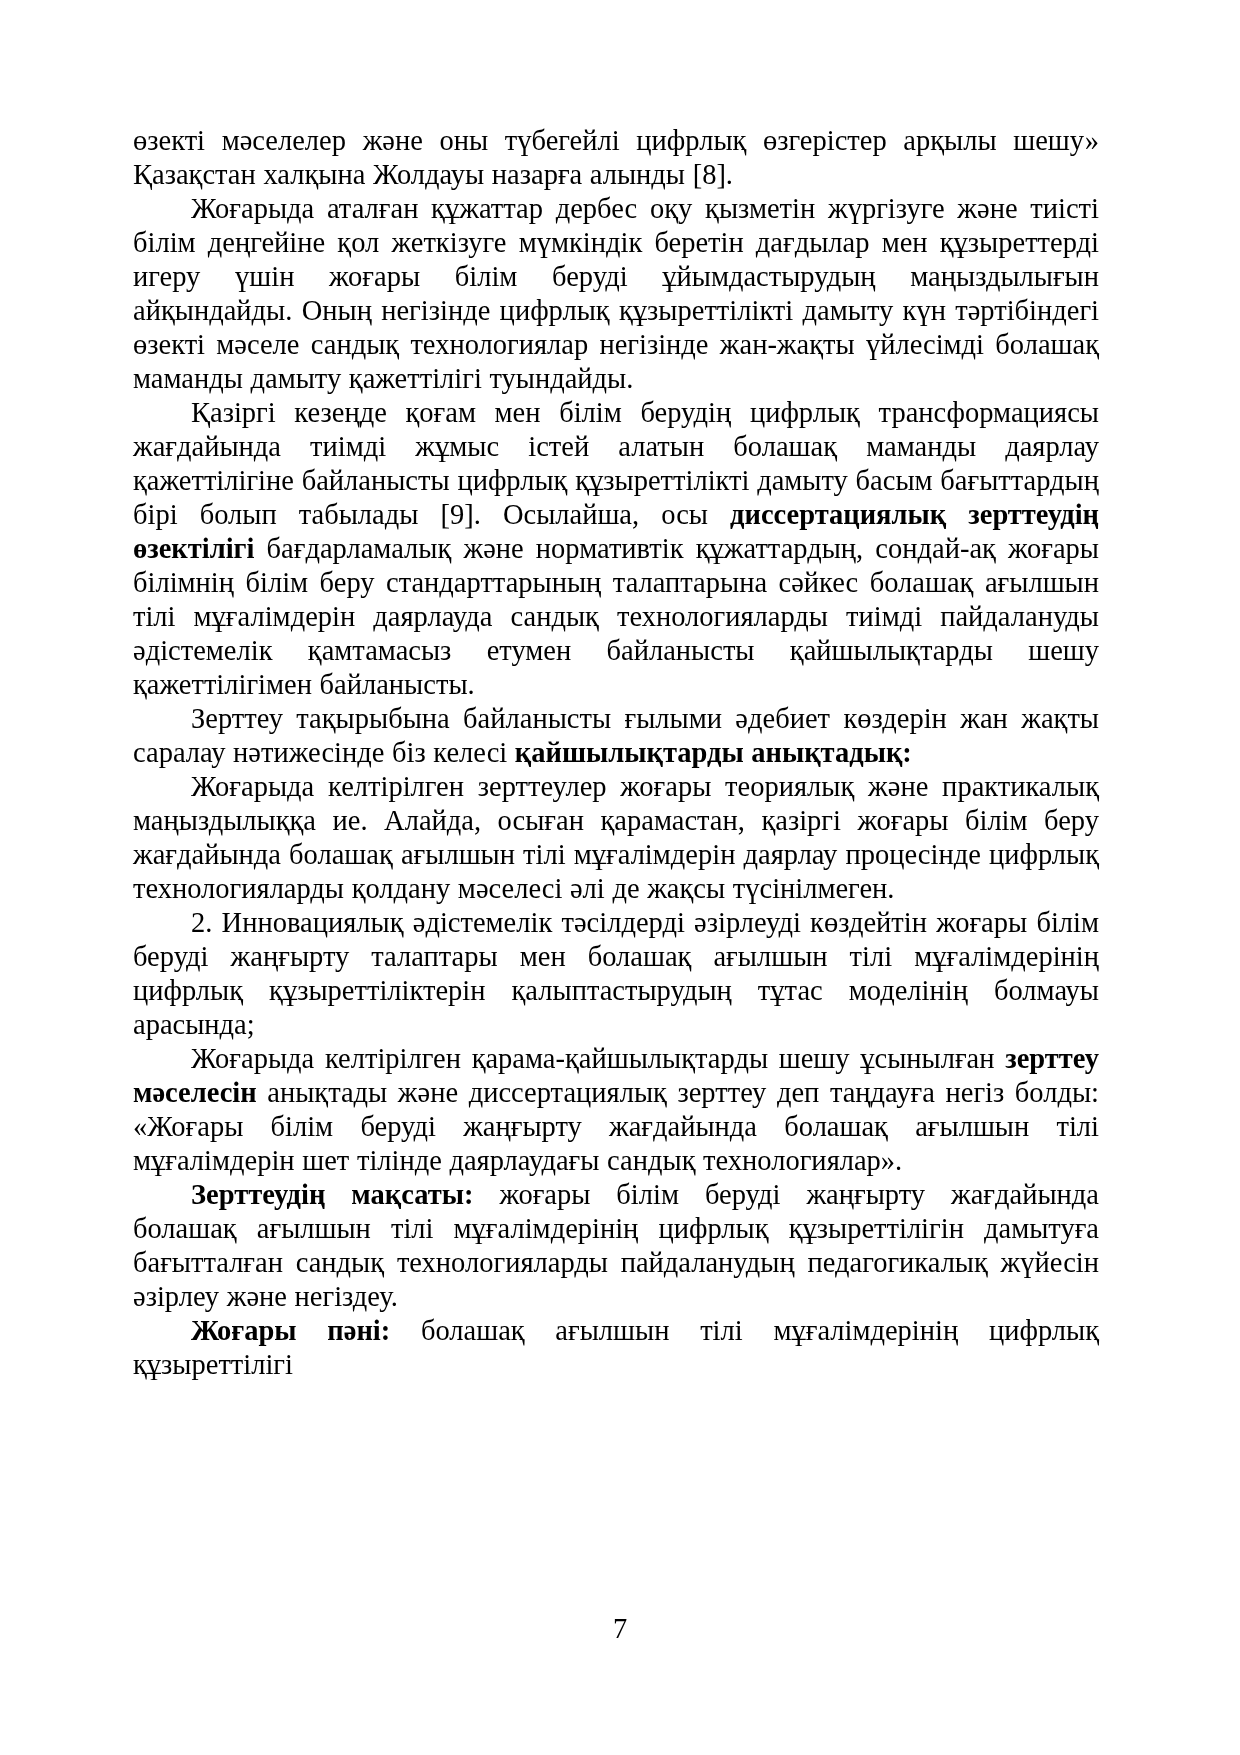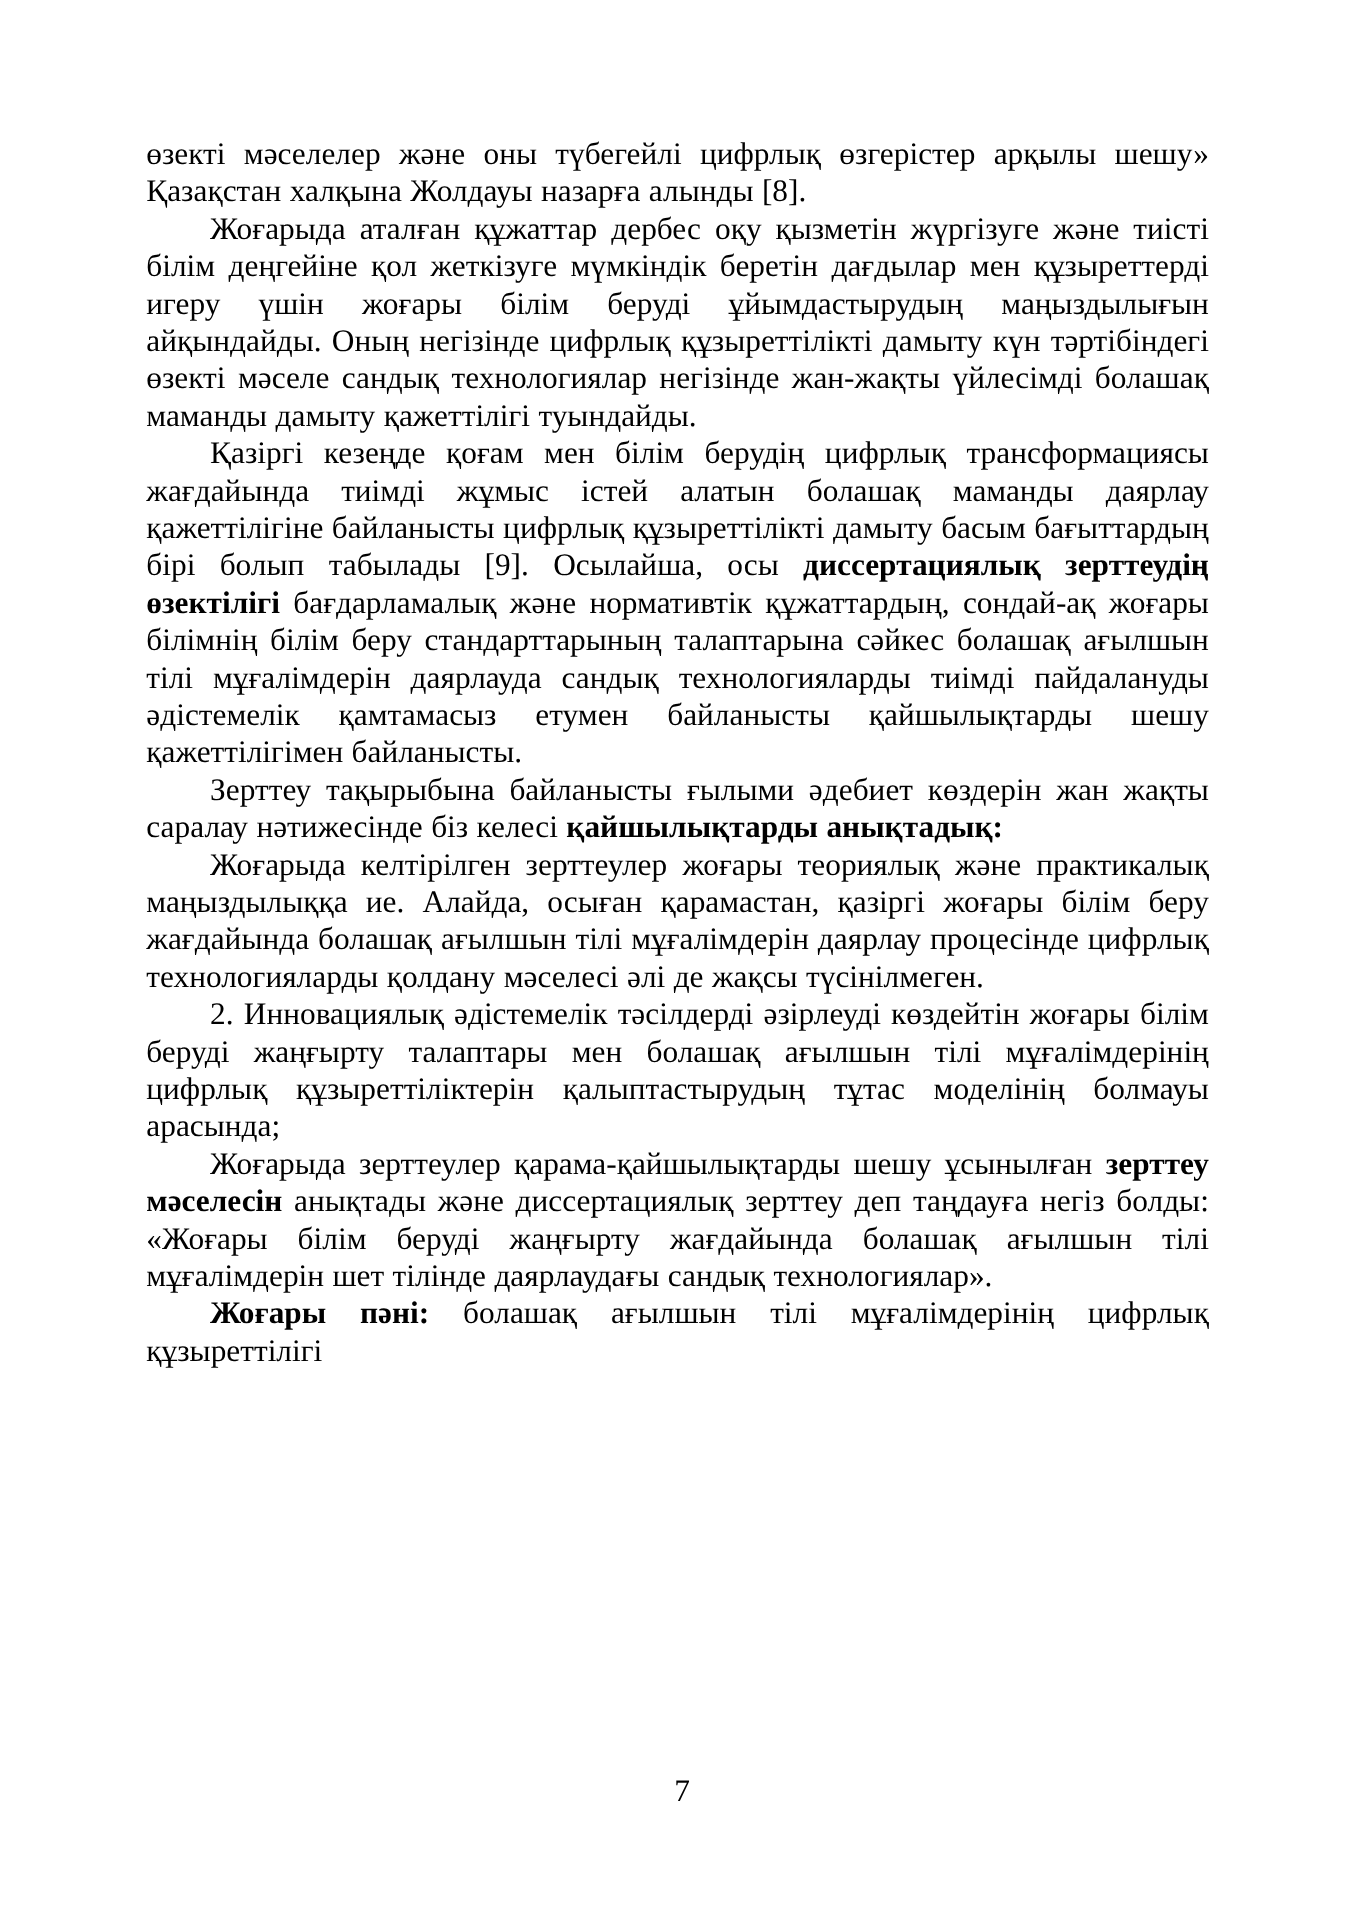--- a/index.html
+++ b/index.html
@@ -61,22 +61,23 @@
     <p class="para"><span>Қазіргі кезеңде қоғам мен білім берудің цифрлық трансформациясы жағдайында тиімді жұмыс істей алатын болашақ маманды даярлау қажеттілігіне байланысты цифрлық құзыреттілікті дамыту басым бағыттардың бірі болып табылады [9]. Осылайша, осы </span><b>диссертациялық зерттеудің өзектілігі</b><span> бағдарламалық және нормативтік құжаттардың, сондай-ақ жоғары білімнің білім беру стандарттарының талаптарына сәйкес болашақ ағылшын тілі мұғалімдерін даярлауда сандық технологияларды тиімді пайдалануды әдістемелік қамтамасыз етумен байланысты қайшылықтарды шешу қажеттілігімен байланысты.</span></p>
 
     <p class="para"><span>Зерттеу тақырыбына байланысты ғылыми әдебиет көздерін жан жақты саралау нәтижесінде біз келесі </span><b>қайшылықтарды анықтадық:</b></p>
 
     <p class="para"><span>Жоғарыда келтірілген зерттеулер жоғары теориялық және практикалық маңыздылыққа ие. Алайда, осыған қарамастан, қазіргі жоғары білім беру жағдайында болашақ ағылшын тілі мұғалімдерін даярлау процесінде цифрлық технологияларды қолдану мәселесі әлі де жақсы түсінілмеген.</span></p>
 
 
 
     <p class="para"><span>2. Инновациялық әдістемелік тәсілдерді әзірлеуді көздейтін жоғары білім беруді жаңғырту талаптары мен болашақ ағылшын тілі мұғалімдерінің цифрлық құзыреттіліктерін қалыптастырудың тұтас моделінің болмауы арасында;</span></p>
 
-    <p class="para"><span>Жоғарыда зерттеулер қарама-қайшылықтарды шешу ұсынылған </span><b>зерттеу мәселесін</b><span> анықтады және диссертациялық зерттеу деп таңдауға негіз болды: «Жоғары білім беруді жаңғырту жағдайында болашақ ағылшын тілі мұғалімдерін шет тілінде даярлаудағы сандық технологиялар».</span></p>
+    <p class="para"><span>Жоғарыда келтірілген қарама-қайшылықтарды шешу ұсынылған </span><b>зерттеу мәселесін</b><span> анықтады және диссертациялық зерттеу деп таңдауға негіз болды: «Жоғары білім беруді жаңғырту жағдайында болашақ ағылшын тілі мұғалімдерін шет тілінде даярлаудағы сандық технологиялар».</span></p>
 
+    <p class="para"><b>Зерттеудің мақсаты:</b><span> жоғары білім беруді жаңғырту жағдайында болашақ ағылшын тілі мұғалімдерінің цифрлық құзыреттілігін дамытуға бағытталған сандық технологияларды пайдаланудың педагогикалық жүйесін әзірлеу және негіздеу.</span></p>
 
 
     <p class="para"><b>Жоғары пәні:</b><span> болашақ ағылшын тілі мұғалімдерінің цифрлық құзыреттілігі</span></p>
 
   </div>
 
   <div class="page-number">7</div>
 </div>
 
 </body></html>

